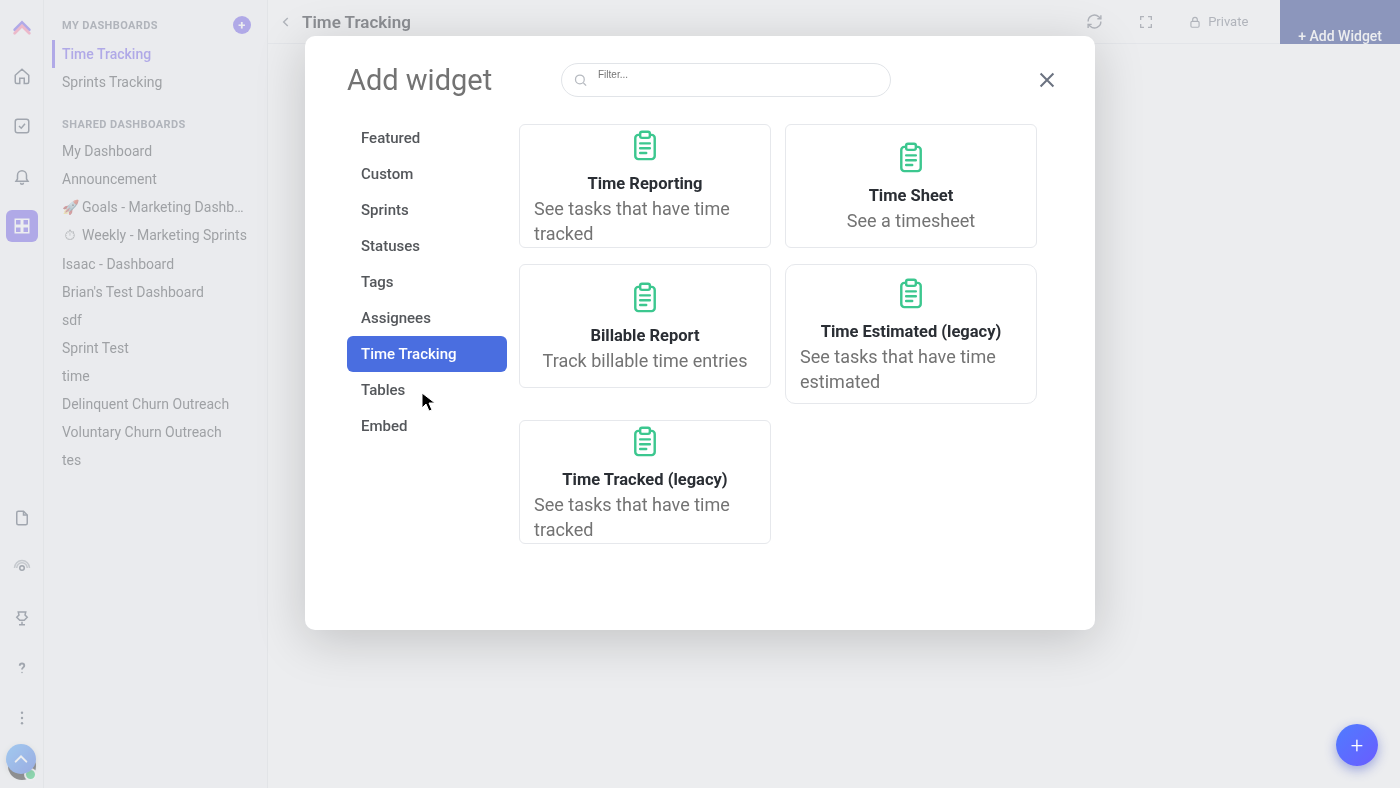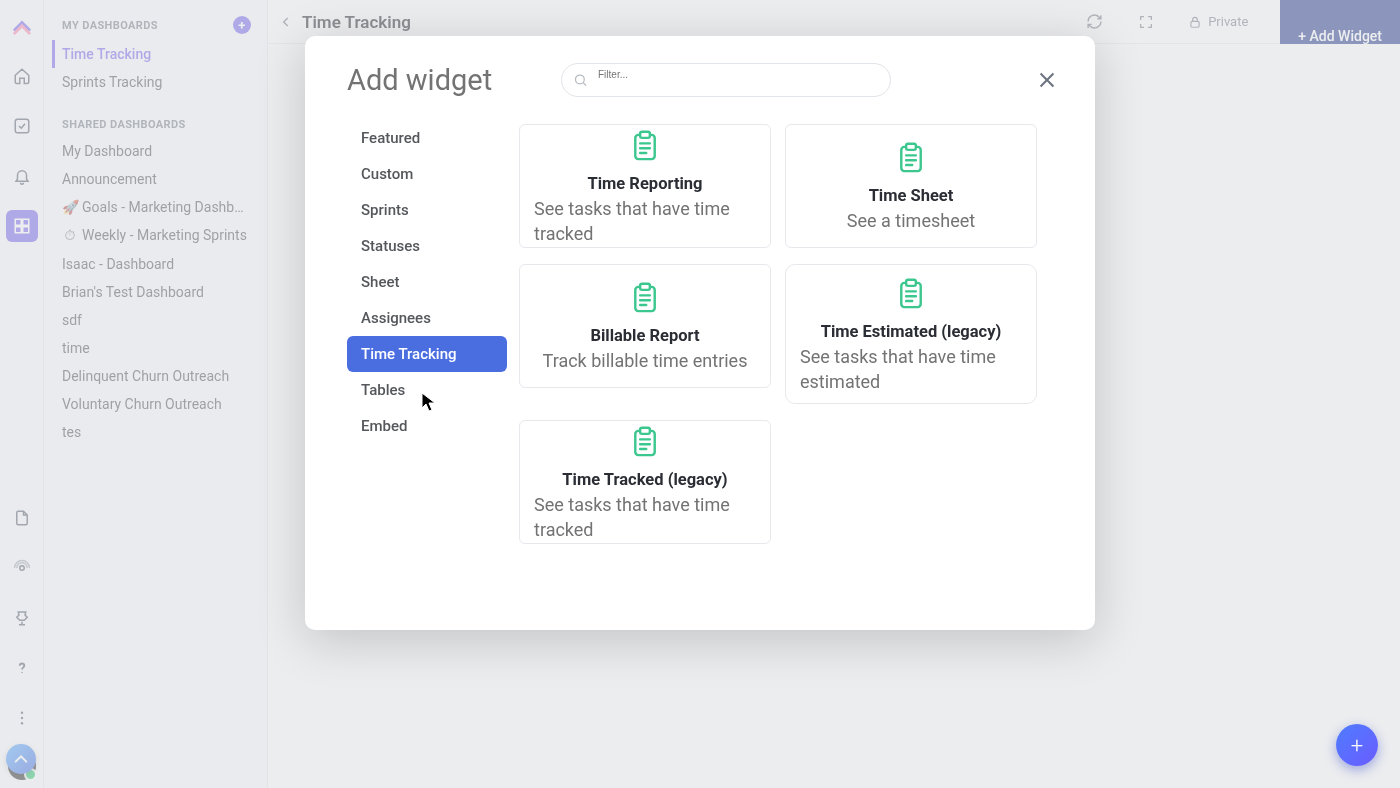--- a/index.html
+++ b/index.html
@@ -218,20 +218,21 @@
     <span>SHARED DASHBOARDS</span>
   </div>
   <div id="sb-shared">
       <div class="sb-item"><span>My Dashboard</span></div>
       <div class="sb-item"><span>Announcement</span></div>
       <div class="sb-item"><span class="pre">🚀</span><span>Goals - Marketing Dashboa…</span></div>
       <div class="sb-item"><span class="pre">⏱</span><span>Weekly - Marketing Sprints</span></div>
       <div class="sb-item"><span>Isaac - Dashboard</span></div>
       <div class="sb-item"><span>Brian's Test Dashboard</span></div>
       <div class="sb-item"><span>sdf</span></div>
+      <div class="sb-item"><span>Sprint Test</span></div>
       <div class="sb-item"><span>time</span></div>
       <div class="sb-item"><span>Delinquent Churn Outreach</span></div>
       <div class="sb-item"><span>Voluntary Churn Outreach</span></div>
       <div class="sb-item"><span>tes</span></div>
     </div>
 </div>
 
 <div class="topbar">
   <div class="back-chevron">
     <svg width="14" height="14" viewBox="0 0 24 24" fill="none" stroke="currentColor" stroke-width="2.5">
@@ -290,21 +291,21 @@
           <path d="M5 5l14 14M19 5L5 19"></path>
         </svg>
     </div>
   </div>
   <div class="modal-body">
     <div class="cat-list" id="cat-list">
         <div class="cat-item">Featured</div>
         <div class="cat-item">Custom</div>
         <div class="cat-item">Sprints</div>
         <div class="cat-item">Statuses</div>
-        <div class="cat-item">Sheet</div>
+        <div class="cat-item">Tags</div>
         <div class="cat-item">Assignees</div>
         <div class="cat-item active">Time Tracking</div>
         <div class="cat-item">Tables</div>
         <div class="cat-item">Embed</div>
       </div>
     <div class="widget-grid" id="widget-grid">
         <div class="wcard">
           <div class="wicon">
             <svg width="30" height="34" viewBox="0 0 24 28" fill="none">
               <rect x="4" y="4" width="16" height="20" rx="2.5" stroke="#3cc78f" stroke-width="2"></rect>

